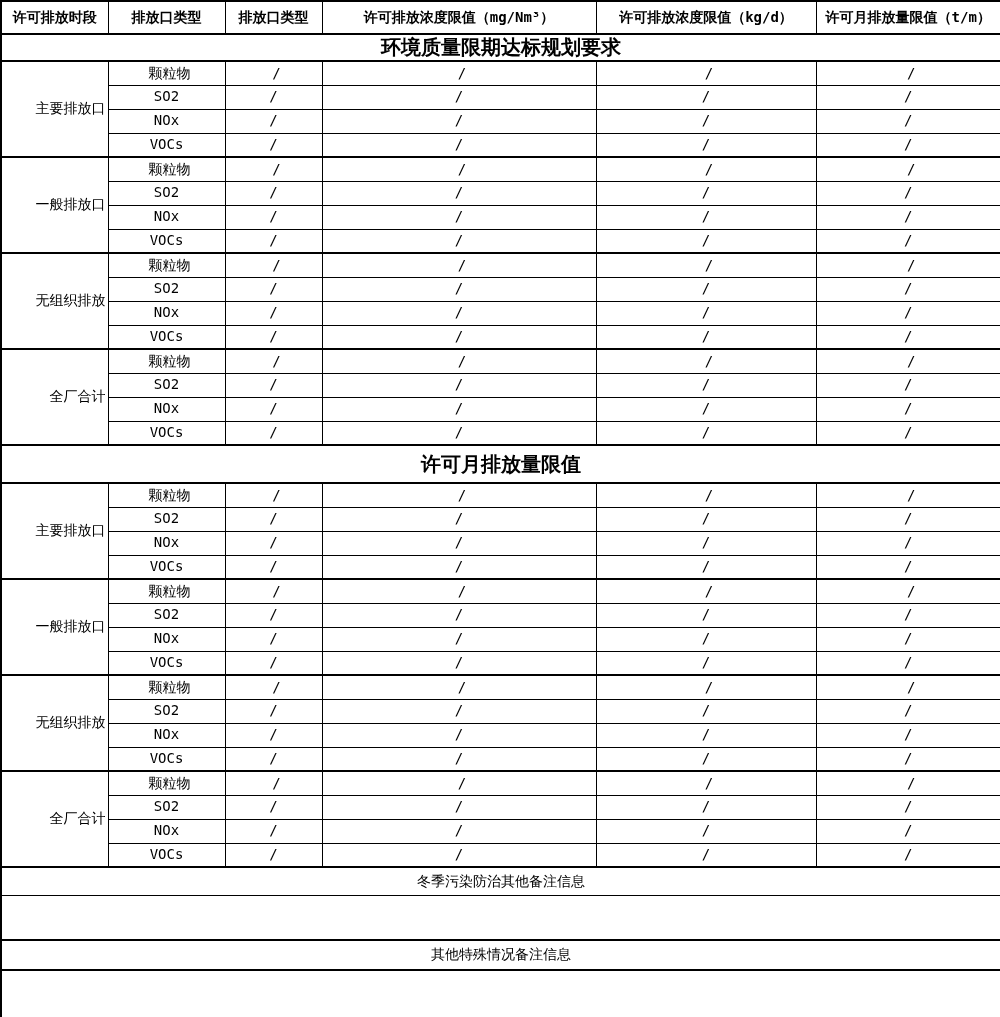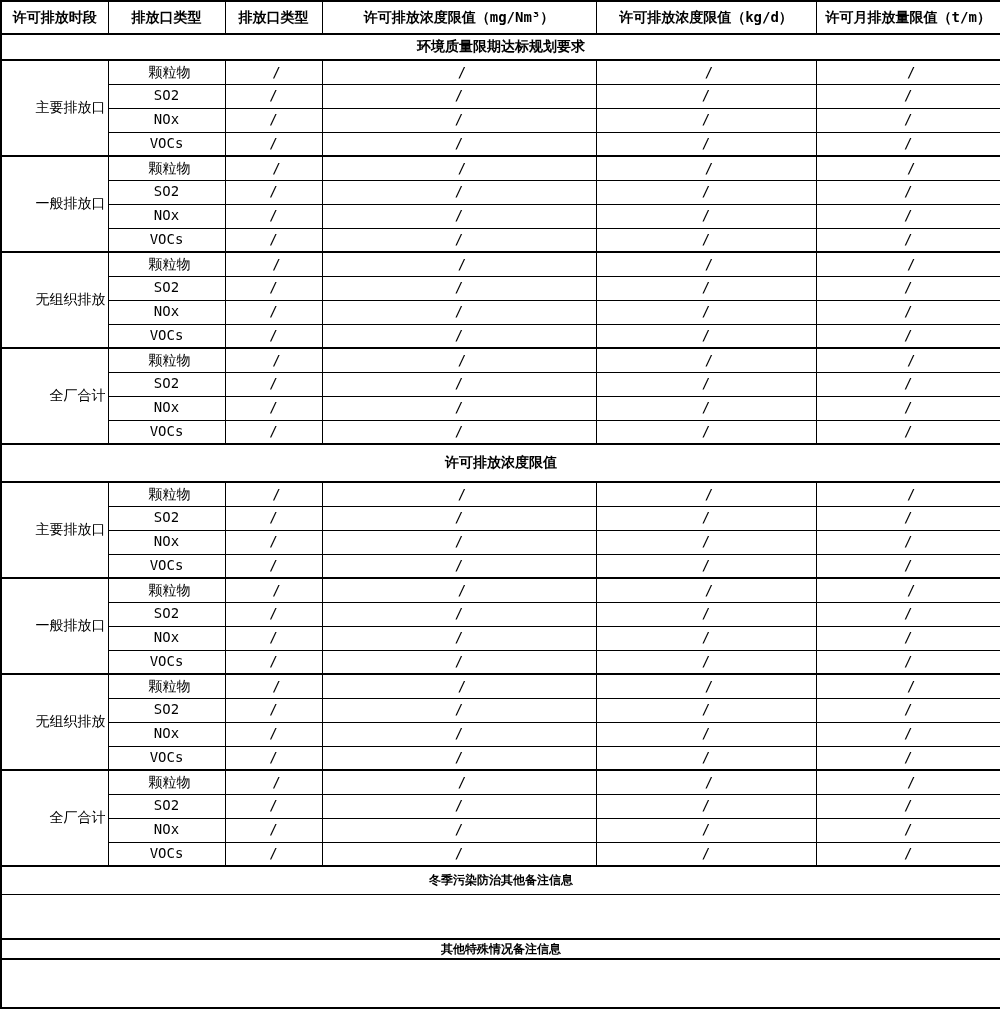--- a/index.html
+++ b/index.html
@@ -31,41 +31,41 @@
     overflow: hidden;
     white-space: nowrap;
   }
   thead tr { height: 33px; }
   thead th {
     font-size: 14px;
     font-weight: bold;
     border-bottom-width: 2px;
   }
   tr.section-title td {
-    font-size: 14px;
+    font-size: 20px;
     font-weight: bold;
     border-top: 2px solid #000000;
     border-bottom: 2px solid #000000;
     text-align: center;
   }
   tr.sec-h-1 { height: 26px; }
   tr.sec-h-2 { height: 38px; }
   tr.data-row { height: 24px; }
   tr.data-row td { font-size: 14px; font-weight: normal; }
   tr.group-start td { border-top: 2px solid #000000; padding-left: 8px; }
   td.outlet-cell { font-size: 14px; text-align: right; }
   td.value-cell { font-size: 14px; }
   tr.footer-title td {
-    font-size: 12px;
-    font-weight: bold;
+    font-size: 14px;
+    font-weight: normal;
     border-top: 2px solid #000000;
   }
   tr.footer-title-1 { height: 28px; }
   tr.footer-content-1 { height: 45px; }
-  tr.footer-title-2 { height: 20px; }
+  tr.footer-title-2 { height: 30px; }
   tr.footer-title-2 td { border-bottom: 2px solid #000000; }
   tr.footer-content-2 { height: 49px; }
   tr.footer-content td { border-top: 1px solid #000000; }
 </style>
 </head>
 <body>
 
 <div class="page">
   <table class="permit">
     <colgroup>
@@ -200,21 +200,21 @@
           <td class="value-cell">/</td>
         </tr>
         <tr class="data-row">
           <td>VOCs</td>
           <td class="value-cell">/</td>
           <td class="value-cell">/</td>
           <td class="value-cell">/</td>
           <td class="value-cell">/</td>
         </tr>
         <tr class="section-title sec-h-2">
-          <td colspan="6">许可排放浓度限值</td>
+          <td colspan="6">许可月排放量限值</td>
         </tr>
         <tr class="data-row group-start">
           <td class="outlet-cell" rowspan="4">主要排放口</td>
           <td>颗粒物</td>
           <td class="value-cell">/</td>
           <td class="value-cell">/</td>
           <td class="value-cell">/</td>
           <td class="value-cell">/</td>
         </tr>
         <tr class="data-row">

